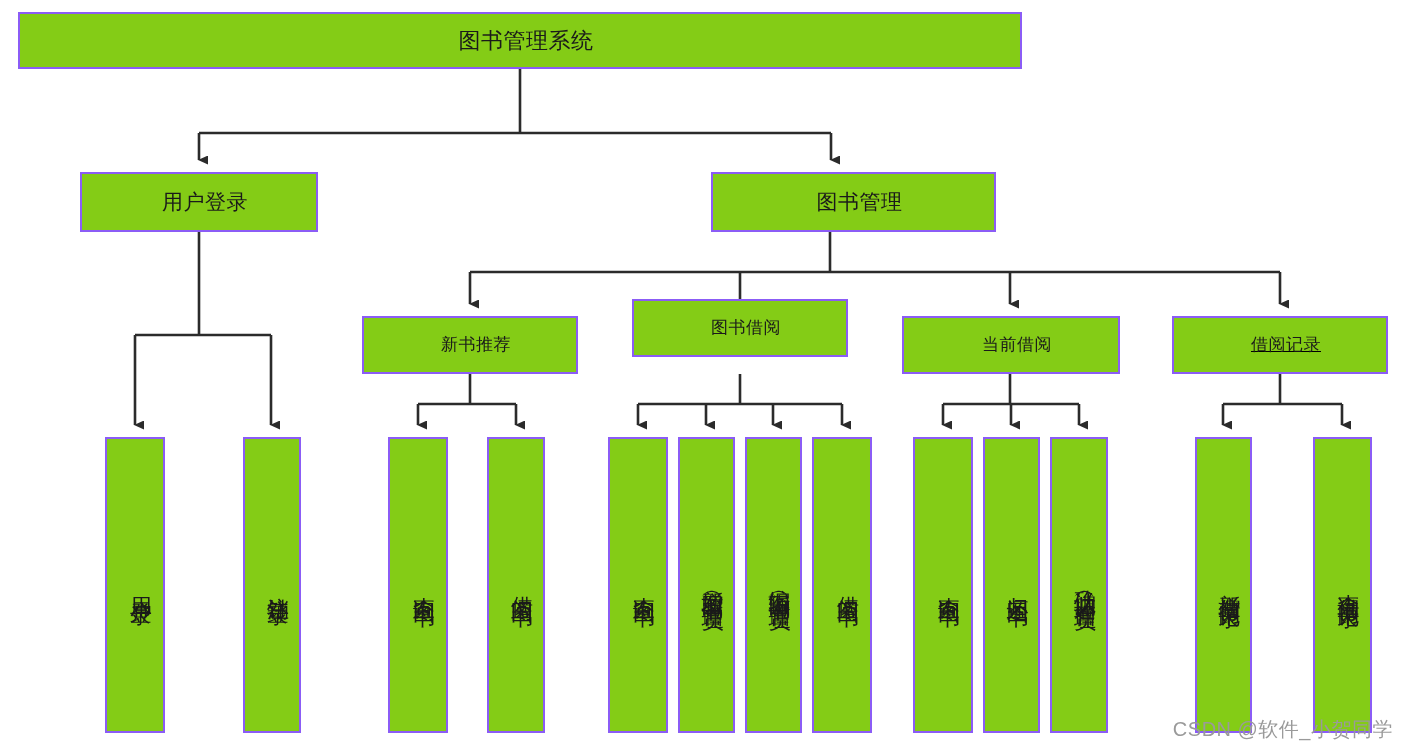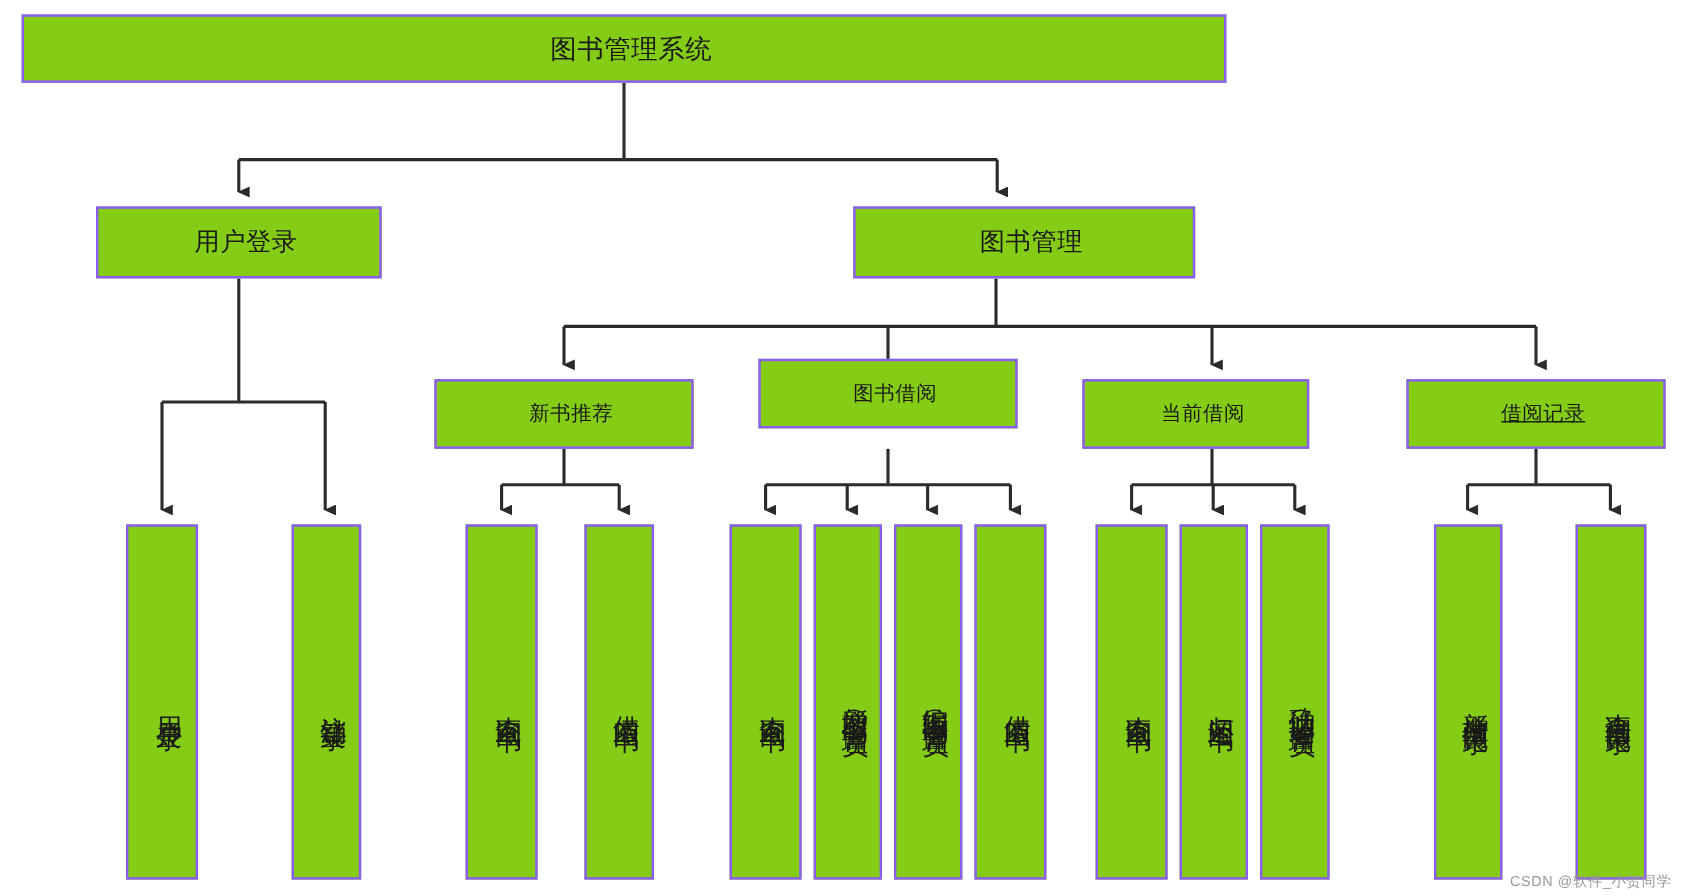--- a/index.html
+++ b/index.html
@@ -51,21 +51,21 @@
     font-size: 22px;
     white-space: normal;
   }
   .node-box.level-1 .node-label { font-size: 22px; }
   .node-box.level-2 .node-label { font-size: 21px; }
   .node-box.level-3 .node-label { font-size: 17px; }
   #watermark {
     position: absolute;
     right: 12px;
     bottom: 4px;
-    font-size: 12px;
+    font-size: 20px;
     color: #9a9a9a;
     white-space: nowrap;
     letter-spacing: 0.5px;
     pointer-events: none;
   }
 </style>
 </head>
 <body>
 
 <div id="diagram-root">
@@ -130,21 +130,21 @@
       </div>
       <div class="node-box level-2" style="left: 711px; top: 172px; width: 285px; height: 60px;">
         <span class="node-label">图书管理</span>
       </div>
       <div class="node-box level-3" style="left: 362px; top: 316px; width: 216px; height: 58px;">
         <span class="node-label">新书推荐</span>
       </div>
       <div class="node-box level-3" style="left: 632px; top: 299px; width: 216px; height: 58px;">
         <span class="node-label">图书借阅</span>
       </div>
-      <div class="node-box level-3" style="left: 902px; top: 316px; width: 189px; height: 58px;">
+      <div class="node-box level-3" style="left: 902px; top: 316px; width: 218px; height: 58px;">
         <span class="node-label">当前借阅</span>
       </div>
       <div class="node-box level-3" style="left: 1172px; top: 316px; width: 216px; height: 58px; text-decoration: underline;">
         <span class="node-label">借阅记录</span>
       </div>
       <div class="node-box level-4 vertical" style="left: 105px; top: 437px; width: 60px; height: 296px;">
         <span class="node-label">用户登录</span>
       </div>
       <div class="node-box level-4 vertical" style="left: 243px; top: 437px; width: 58px; height: 296px;">
         <span class="node-label">注销登录</span>

